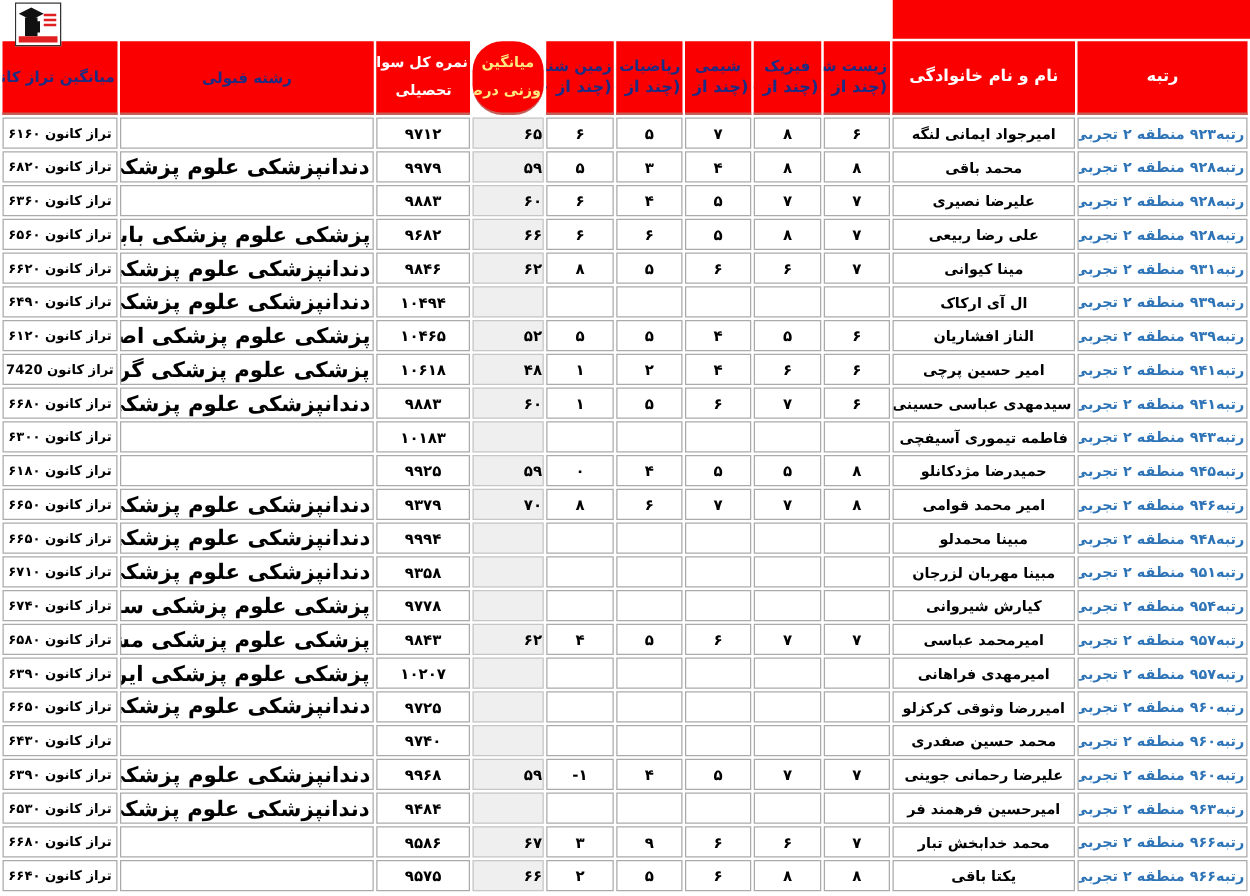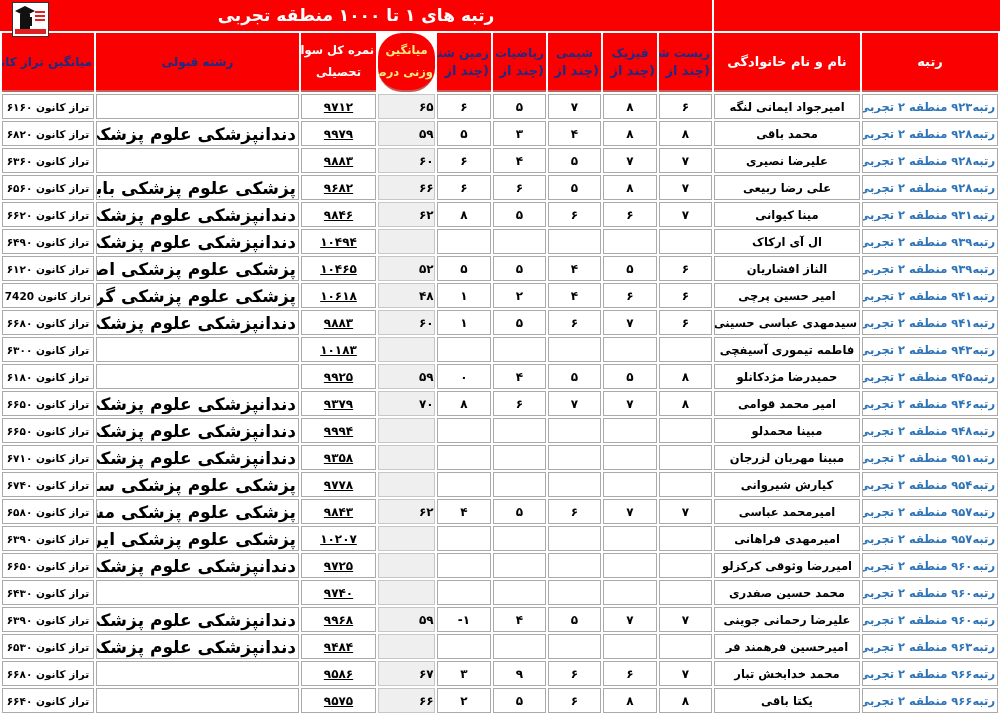--- a/index.html
+++ b/index.html
@@ -26,21 +26,21 @@
   .h-main{display:block;font-size:12px;line-height:1.6;}
   .h-sub{display:block;font-size:13px;line-height:1.2;}
   .h-two{display:block;font-size:11.5px;line-height:1.9;}
 
   tbody td{background:#ffffff;border:1px solid #aaaaaa;height:25px;text-align:center;
     color:#000;font-weight:bold;}
   td.c-rank{color:#2e74b6;font-size:11.5px;padding-left:24px;}
   td.c-name{font-size:11.5px;}
   td.c-score{font-size:12px;direction:ltr;}
   td.c-weighted{background:#efefef;border:1px solid #c6c6c6;padding-left:40px;}
-  td.c-total{direction:ltr;font-size:12px;text-decoration:underline;}
+  td.c-total{direction:ltr;font-size:12px;}
   td.c-field{font-size:17px;}
   td.c-taraz{font-size:10.5px;}
 </style>
 </head>
 <body>
 
 <div class="sheet">
 
   <div class="logo-box">
     <svg width="35" height="33" viewBox="0 0 35 33">
@@ -51,21 +51,20 @@
       <rect x="22" y="8" width="10" height="2" fill="#e02020"></rect>
       <rect x="22" y="12" width="10" height="2" fill="#e02020"></rect>
       <rect x="22" y="16" width="10" height="2" fill="#e02020"></rect>
       <rect x="2" y="26" width="31" height="5" fill="#e02020"></rect>
     </svg>
   </div>
 
   <div class="topbar">
     <div class="tb-right"></div>
     <div class="tb-gap"></div>
-    <div class="tb-title">رتبه های ۱ تا ۱۰۰۰ منطقه تجربی</div>
   </div>
 
   <table>
     <colgroup>
       <col style="width:136px">
         <col style="width:146px">
         <col style="width:53px">
       <col style="width:54px">
         <col style="width:53px">
         <col style="width:53px">

